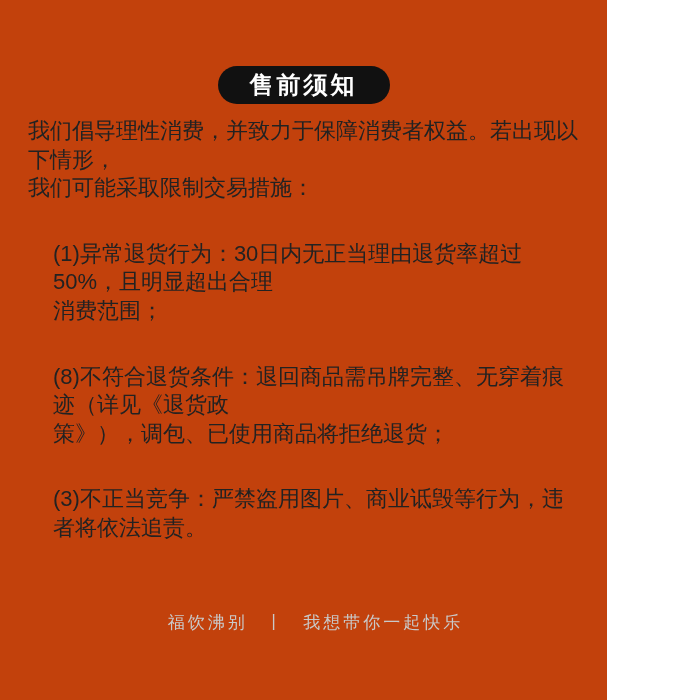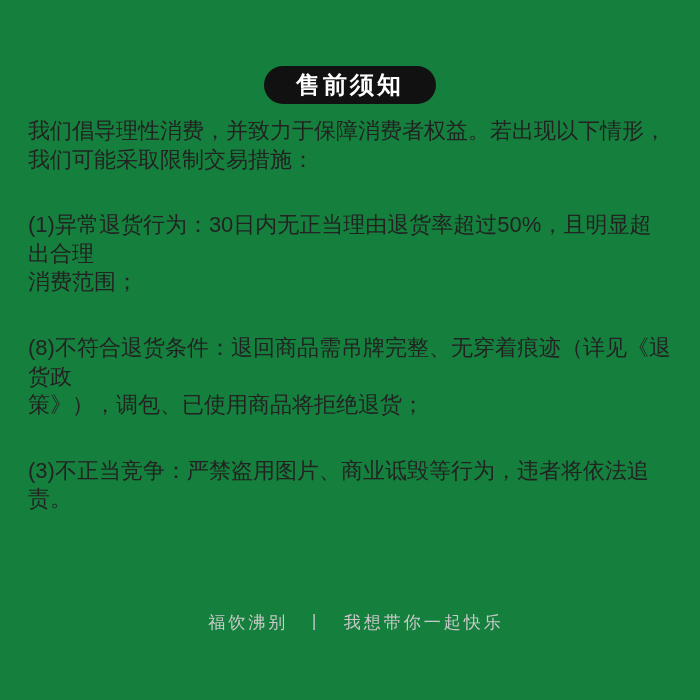--- a/index.html
+++ b/index.html
@@ -1,23 +1,23 @@
 <!DOCTYPE html>
 <html><head>
 <meta charset="utf-8">
 <style>
   html, body {
     margin: 0;
     padding: 0;
   }
   .canvas {
     position: relative;
-    width: 700px;
+    width: 607px;
     height: 700px;
-    background: #15803d;
+    background: #c2410c;
     overflow: hidden;
     font-family: "Liberation Sans", "DejaVu Sans", sans-serif;
   }
   .badge {
     position: absolute;
     top: 66px;
     left: 50%;
     transform: translateX(-50%);
     height: 38px;
     line-height: 38px;
@@ -40,25 +40,26 @@
     font-size: 22px;
     line-height: 28.6px;
     font-weight: 500;
   }
   .content p {
     margin: 0;
     white-space: pre-line;
   }
   .content p.item {
     margin-top: 37px;
+    margin-left: 25px;
   }
   .footer {
     position: absolute;
     top: 611px;
-    left: 6px;
+    left: 12px;
     width: 100%;
     text-align: center;
     color: #c9c9c9;
     font-size: 17px;
     letter-spacing: 3px;
     white-space: nowrap;
   }
   .footer .sep {
     margin: 0 10px;
   }

